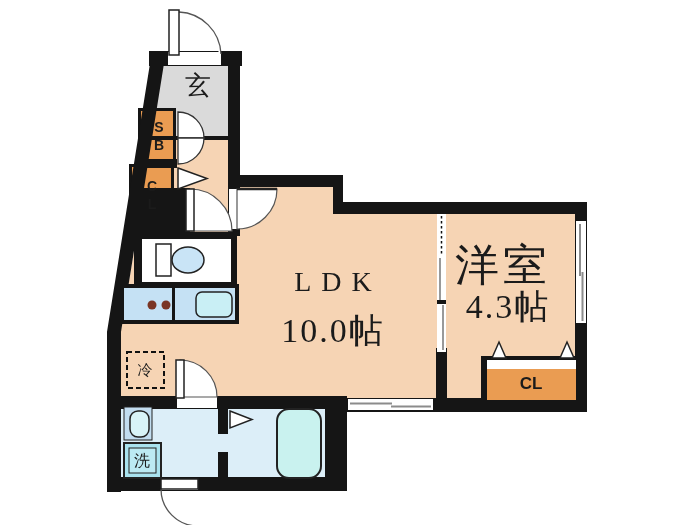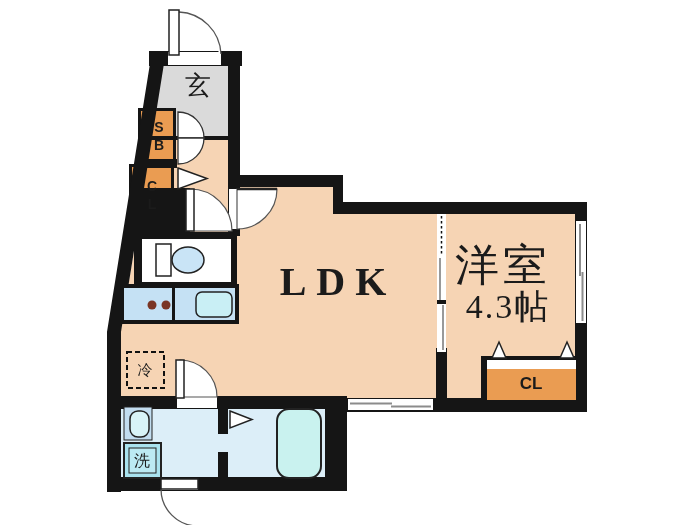--- a/index.html
+++ b/index.html
@@ -4,21 +4,21 @@
 <style>
   html,body{margin:0;padding:0;background:#ffffff;}
   #plan{position:relative;width:700px;height:525px;background:#ffffff;overflow:hidden;
         font-family:"Liberation Serif","DejaVu Serif",serif;}
   #plan svg{position:absolute;left:0;top:0;}
   .lbl{position:absolute;transform:translate(-50%,-50%);color:#1b1b1b;line-height:1;
        white-space:nowrap;user-select:none;}
   .serif{font-family:"Liberation Serif","DejaVu Serif",serif;}
   .sans{font-family:"Liberation Sans","DejaVu Sans",sans-serif;font-weight:bold;}
   .vert{writing-mode:vertical-rl;text-orientation:upright;letter-spacing:2px;}
-  .big{font-size:40px;letter-spacing:10px;font-weight:bold;}
+  .big{font-size:28px;letter-spacing:10px;}
   .size-lbl{font-size:34px;letter-spacing:2px;}
   .room-lbl{font-size:44px;letter-spacing:4px;}
 </style>
 </head>
 <body>
 
 <div id="plan">
 <svg width="700" height="525" viewBox="0 0 700 525">
 
   <g>
@@ -138,18 +138,19 @@
     <polygon points="230,411 252,419.5 230,428" fill="#ffffff" stroke="#222" stroke-width="1.5"></polygon>
     <polygon points="492,358 499,342 506,358" fill="#ffffff" stroke="#222" stroke-width="1.5"></polygon>
     <polygon points="560,358 567,342 574,358" fill="#ffffff" stroke="#222" stroke-width="1.5"></polygon>
   </g>
 </svg>
 
 <div class="lbl serif" style="left:198px;top:86px;font-size:26px;">玄</div>
 <div class="lbl sans vert" style="left:159px;top:137px;font-size:14px;">SB</div>
 <div class="lbl sans vert" style="left:152px;top:196px;font-size:14px;">CL</div>
 <div class="lbl serif big" style="left:338px;top:282px;">LDK</div>
+<div class="lbl serif size-lbl" style="left:333px;top:331px;">10.0帖</div>
 <div class="lbl serif room-lbl" style="left:503px;top:266px;">洋室</div>
 <div class="lbl serif size-lbl" style="left:508px;top:307px;">4.3帖</div>
 <div class="lbl sans" style="left:531px;top:383px;font-size:17px;">CL</div>
 <div class="lbl serif" style="left:145px;top:370px;font-size:15px;">冷</div>
 <div class="lbl serif" style="left:142px;top:461px;font-size:16px;">洗</div>
 </div>
 
 </body></html>

